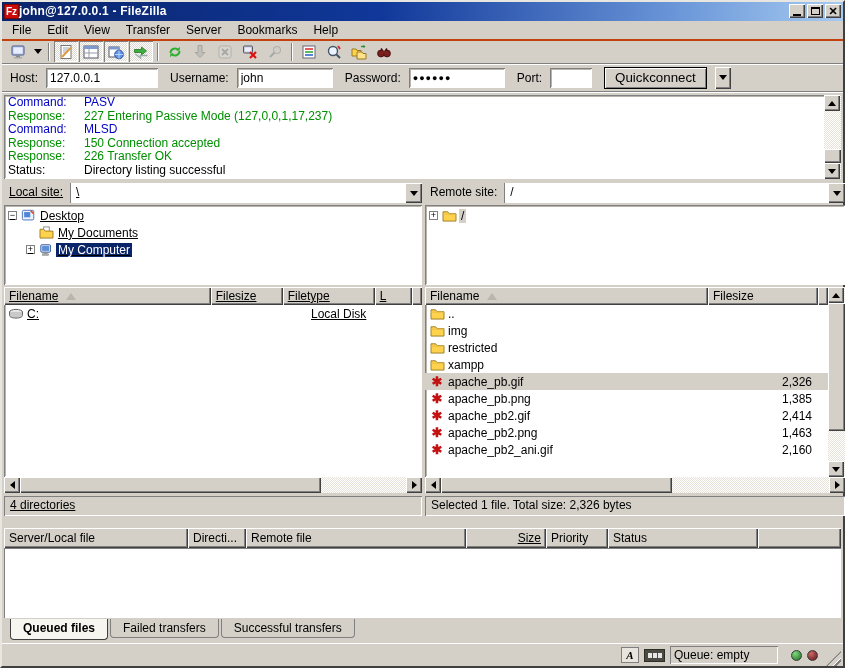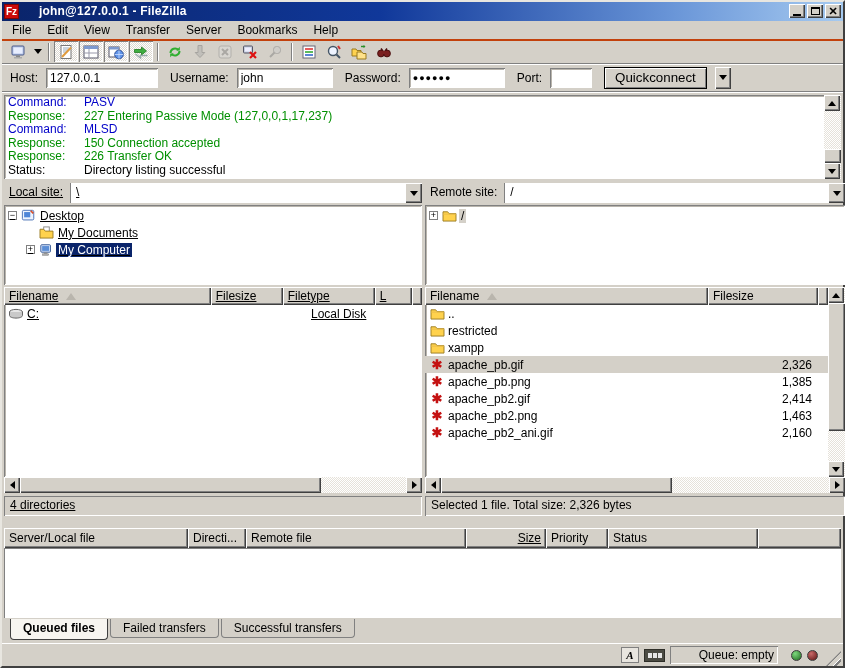--- a/index.html
+++ b/index.html
@@ -18,21 +18,21 @@
   .sunken-field{background:#fff;
     box-shadow:inset 1px 1px 0 #808080, inset -1px -1px 0 #fff, inset 2px 2px 0 #b8b4ac;}
   .sunken-panel{box-shadow:inset 1px 1px 0 #808080, inset -1px -1px 0 #fff;}
   .hgroove{height:2px;border-top:1px solid #808080;border-bottom:1px solid #fff;}
 
   
   .titlebar{height:20px;display:flex;align-items:center;padding:0 2px;
     background:linear-gradient(to right,#0a246a 0%,#10389a 45%,#6a96d8 80%,var(--title-end) 100%);}
   .fz-logo{width:15px;height:15px;background:#cc0a0a;color:#fff;font-weight:bold;font-size:10px;
     display:flex;align-items:center;justify-content:center;border:1px solid #7a0606;}
-  .title-text{color:#fff;font-weight:bold;margin-left:20px;flex:1;letter-spacing:.2px;}
+  .title-text{color:#fff;font-weight:bold;margin-left:0;flex:1;letter-spacing:.2px;}
   .tb-btn{width:16px;height:14px;margin-left:2px;display:flex;align-items:center;justify-content:center;
     font-size:9px;font-weight:bold;line-height:1;color:#000;}
   .glyph-min{width:8px;height:2px;background:#000;margin-top:7px;}
   .glyph-max{width:9px;height:8px;border:1px solid #000;border-top-width:2px;}
   .glyph-x{font-size:11px;font-weight:bold;}
 
   
   .menubar{height:20px;display:flex;align-items:center;padding-left:2px;border-bottom:2px solid #c2410c;}
   .menu-item{padding:2px 8px;}
 
@@ -124,21 +124,21 @@
   .tab.active{height:21px;background:#f7f5f0;font-weight:bold;border-color:#404040;z-index:2;}
 
   
   .statusbar{height:24px;margin-top:auto;display:flex;align-items:center;padding:0 2px 0 6px;gap:5px;
     border-top:1px solid #fff;}
   .sb-spacer{flex:1;}
   .ascii-box{width:18px;height:16px;border:1px solid #808080;background:#e8e5df;display:flex;align-items:center;justify-content:center;
     font-family:"Liberation Serif",serif;font-style:italic;font-weight:bold;font-size:11px;}
   .limit-badge{width:21px;height:13px;background:#4a4a42;border:1px solid #2e2e28;display:flex;align-items:center;justify-content:center;gap:1px;}
   .limit-badge i{display:block;width:4px;height:5px;background:#e6e6e6;}
-  .queue-panel{width:108px;height:18px;padding:2px 4px;background:var(--face);text-align:right;}
+  .queue-panel{width:108px;height:18px;padding:2px 4px;background:var(--face);}
   .led{width:11px;height:11px;border-radius:50%;border:1px solid #3c3c3c;}
   .led.green{background:radial-gradient(circle at 35% 30%,#7ed87e,#1f6b1f);}
   .led.red{background:radial-gradient(circle at 35% 30%,#c96a6a,#5e1414);}
   .grip{width:15px;height:15px;margin-left:3px;align-self:flex-end;
     background:repeating-linear-gradient(135deg,transparent 0 3px,#fff 3px 4px,#808080 4px 6px);
     clip-path:polygon(100% 0,100% 100%,0 100%);}
   svg{display:block;}
 </style>
 </head>
 <body>
@@ -483,20 +483,32 @@
                 <div class="cell num" style="width: 110px;"></div>
               </div>
               <div class="file-row">
                 <div class="cell" style="width: 283px;">
                   <span class="file-icon">
                     <svg width="15" height="13" viewBox="0 0 16 14">
                       <path d="M1 3h5l1.6 2H15v8H1z" fill="#ffd24d" stroke="#9a7b20"></path>
                       <path d="M1 5.5h14" stroke="#e8bc49"></path>
                     </svg>
                   </span>
+                  <span class="fname">img</span>
+                </div>
+                <div class="cell num" style="width: 110px;"></div>
+              </div>
+              <div class="file-row">
+                <div class="cell" style="width: 283px;">
+                  <span class="file-icon">
+                    <svg width="15" height="13" viewBox="0 0 16 14">
+                      <path d="M1 3h5l1.6 2H15v8H1z" fill="#ffd24d" stroke="#9a7b20"></path>
+                      <path d="M1 5.5h14" stroke="#e8bc49"></path>
+                    </svg>
+                  </span>
                   <span class="fname">restricted</span>
                 </div>
                 <div class="cell num" style="width: 110px;"></div>
               </div>
               <div class="file-row">
                 <div class="cell" style="width: 283px;">
                   <span class="file-icon">
                     <svg width="15" height="13" viewBox="0 0 16 14">
                       <path d="M1 3h5l1.6 2H15v8H1z" fill="#ffd24d" stroke="#9a7b20"></path>
                       <path d="M1 5.5h14" stroke="#e8bc49"></path>

